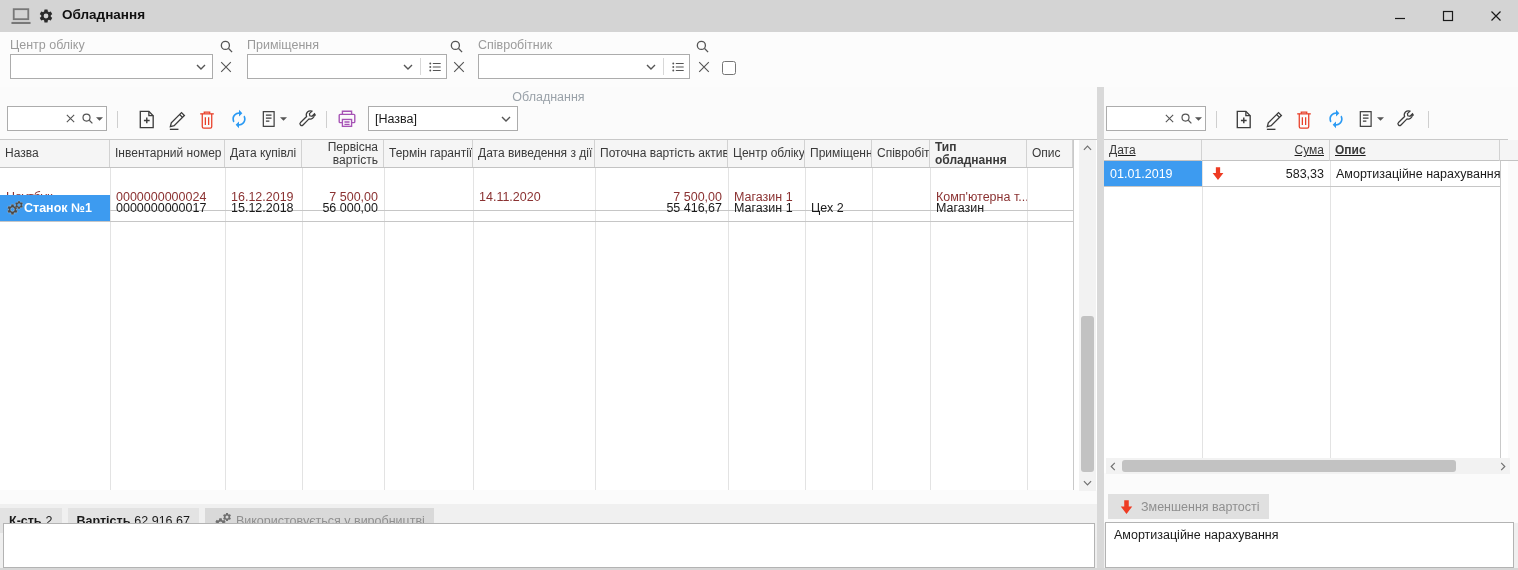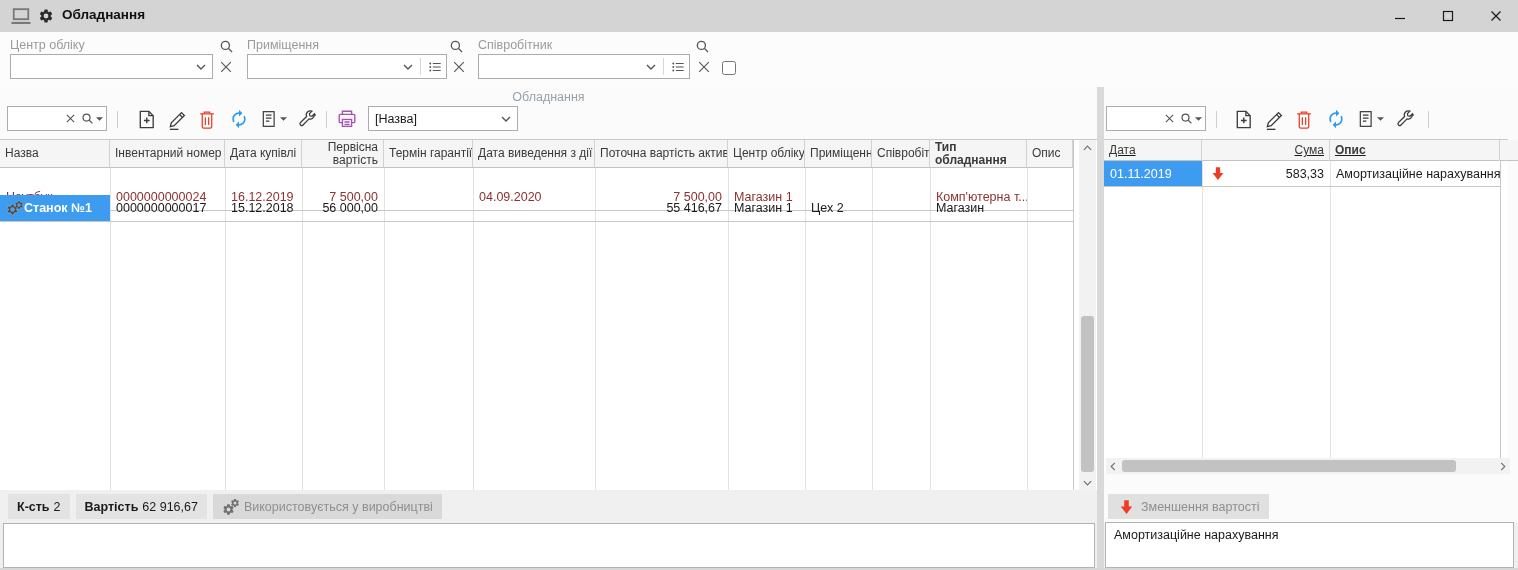--- a/index.html
+++ b/index.html
@@ -63,21 +63,21 @@
   .mc10{width:97px;} .mc11{width:46px;}
   
   .rc0{width:98px;} .rc1{width:128px;} .rc2{width:170px;}
 
   
   .sb-track{background:#f2f2f2;}
   .sb-arrow{position:absolute;display:flex;align-items:center;justify-content:center;background:#f2f2f2;}
   .sb-thumb{position:absolute;background:#c2c2c2;border-radius:3px;}
 
   
-  #statusbar{left:0;top:490px;width:1097px;height:33px;background:#f0f0f0;display:flex;align-items:center;gap:6px;padding-left:8px;box-sizing:border-box;}
+  #statusbar{left:0;top:504px;width:1097px;height:33px;background:#f0f0f0;display:flex;align-items:center;gap:6px;box-sizing:border-box;}
   .badge{display:inline-flex;align-items:center;gap:4px;background:#e3e3e3;height:25px;padding:0 9px;font-size:12.5px;}
   .badge.gray{background:#d9d9d9;color:#8f8f8f;}
   #rlegend{left:1108px;top:494px;height:25px;display:inline-flex;align-items:center;gap:6px;background:#e0e0e0;padding:0 10px;color:#8f8f8f;font-size:12.5px;}
 
   .notes{background:#fff;border:1px solid #b3b3b3;box-sizing:border-box;padding:5px 8px;font-size:12.5px;}
   #bottomstrip{left:0;top:568px;width:1518px;height:2px;background:#d7d7d7;}
 
   svg{display:block;}
 </style>
 </head>
@@ -372,21 +372,21 @@
       <div class="th mc10 bold wrap">Тип обладнання</div>
       <div class="th mc11">Опис</div>
     </div>
 
     <div class="tr redrow" style="top:44px;width:1073px;">
       <div class="td mc0">Ноутбук</div>
       <div class="td mc1">0000000000024</div>
       <div class="td mc2">16.12.2019</div>
       <div class="td mc3 num">7 500,00</div>
       <div class="td mc4"></div>
-      <div class="td mc5">04.09.2020</div>
+      <div class="td mc5">14.11.2020</div>
       <div class="td mc6 num">7 500,00</div>
       <div class="td mc7">Магазин 1</div>
       <div class="td mc8"></div>
       <div class="td mc9"></div>
       <div class="td mc10">Комп'ютерна т...</div>
       <div class="td mc11"></div>
     </div>
 
     <div class="tr" style="top:55px;width:1073px;">
       <div class="td mc0 sel" style="gap:0;font-weight:bold;">
@@ -433,21 +433,21 @@
     <div class="gridline" style="left:226px;"></div>
     <div class="gridline" style="left:396px;background:#c9c9c9;"></div>
 
     <div class="thead" style="width:463px;height:21px;text-decoration:underline;">
       <div class="th rc0" style="height:21px;">Дата</div>
       <div class="th rc1 num" style="height:21px;">Сума</div>
       <div class="th rc2 bold" style="height:21px;">Опис</div>
     </div>
 
     <div class="tr" style="top:21px;width:396px;height:26px;">
-      <div class="td rc0 sel">01.11.2019</div>
+      <div class="td rc0 sel">01.01.2019</div>
       <div class="td rc1 num" style="position:relative;text-align:center;">
         <span style="position:absolute;left:8px;top:4px;">
           <svg width="16" height="17" viewBox="0 0 24 24">
               <path d="M8.8 2.5h6.4v8.7h4.9L12 21.8 3.9 11.2h4.9z" fill="#ee3b23"></path>
             </svg>
         </span>
         <span>583,33</span>
       </div>
       <div class="td rc2">Амортизаційне нарахування</div>
     </div>

